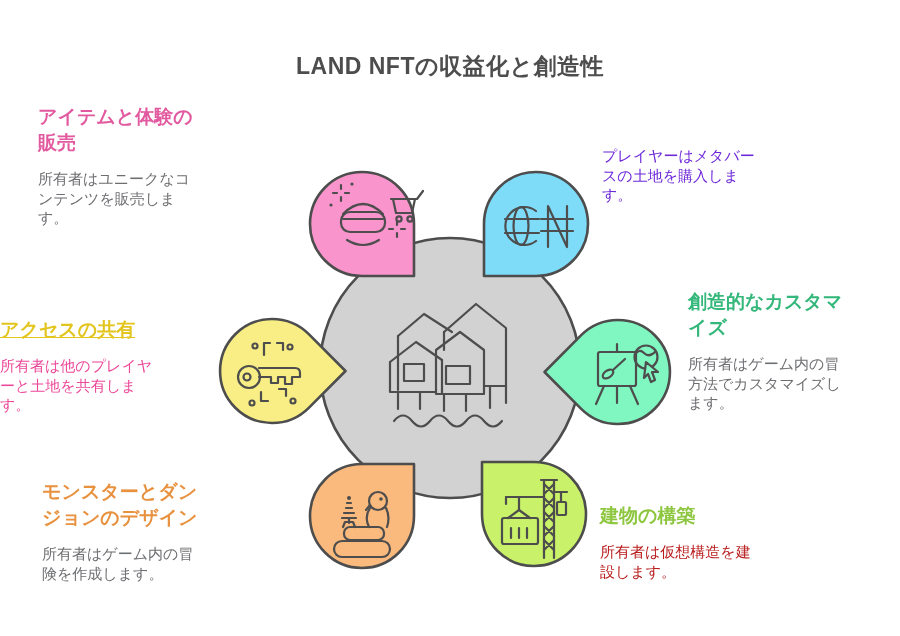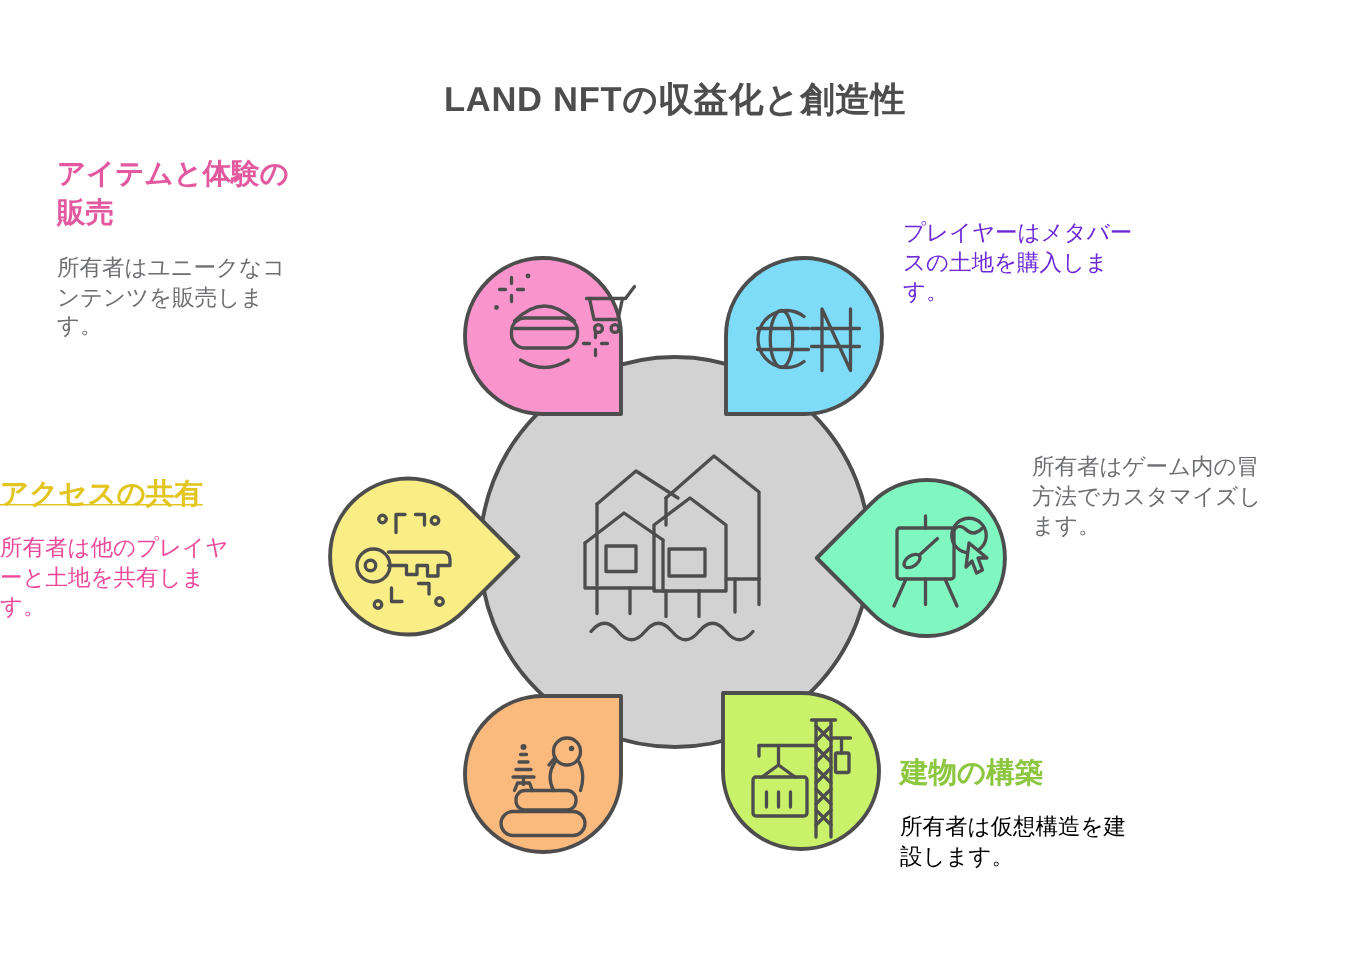--- a/index.html
+++ b/index.html
@@ -139,32 +139,40 @@
 す。</p>
   </div>
 
   <div class="tb" style="left:602px;top:133px;width:230px">
     <p style="color: #6d28d9;">プレイヤーはメタバー
 スの土地を購入しま
 す。</p>
   </div>
 
   <div class="tb" style="left:688px;top:289px;width:206px">
+    <h2 style="color: rgb(52, 183, 122);">創造的なカスタマ
+イズ</h2>
     <p style="color: rgb(109, 110, 113);">所有者はゲーム内の冒
 方法でカスタマイズし
 ます。</p>
   </div>
 
   <div class="tb ta-r" style="left:0px;top:317px;width:203px">
     <h2 style="color: rgb(227, 197, 31); text-decoration: underline;">アクセスの共有</h2>
     <p style="color: #ec4899;">所有者は他のプレイヤ
 ーと土地を共有しま
 す。</p>
   </div>
 
+  <div class="tb ta-r" style="left:42px;top:479px;width:253px">
+    <h2 style="color: rgb(232, 145, 63);">モンスターとダン
+ジョンのデザイン</h2>
+    <p style="color: rgb(109, 110, 113);">所有者はゲーム内の冒
+険を作成します。</p>
+  </div>
 
   <div class="tb" style="left:600px;top:503px;width:230px">
     <h2 style="color: rgb(141, 198, 63);">建物の構築</h2>
-    <p style="color: #000000;">所有者は仮想構造を建
+    <p style="color: #b91c1c;">所有者は仮想構造を建
 設します。</p>
   </div>
 
 </div>
 
 </body></html>

